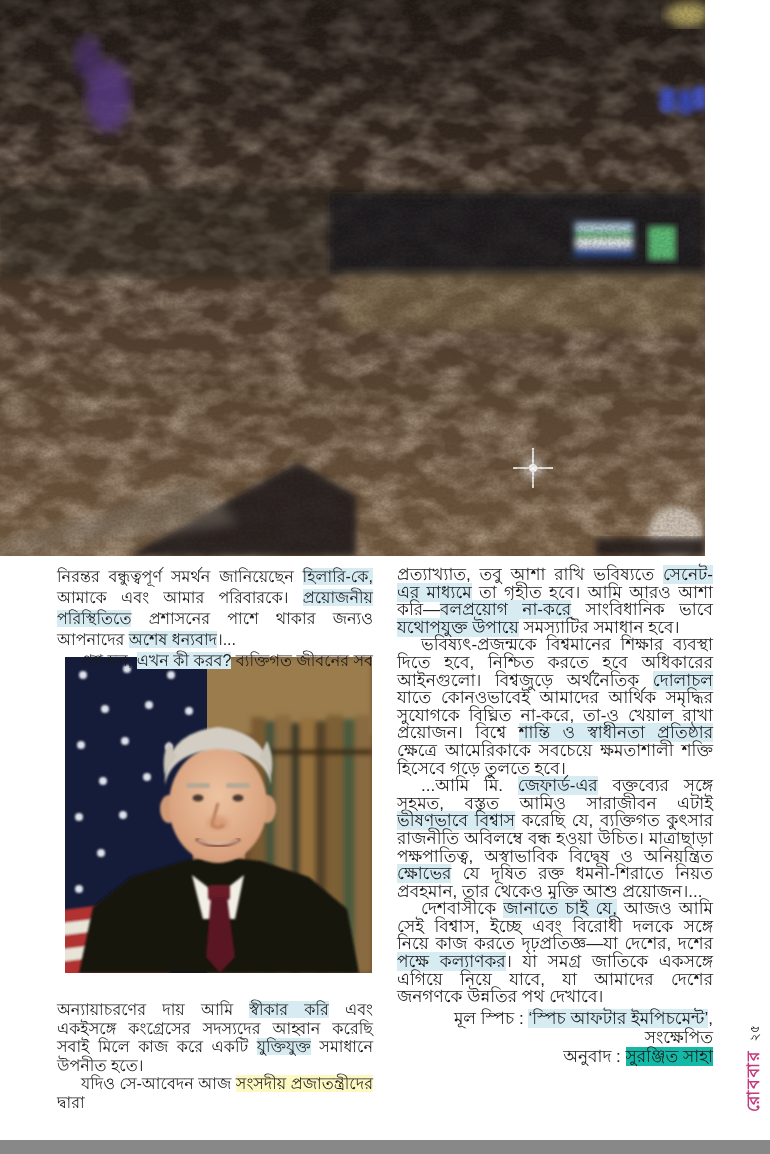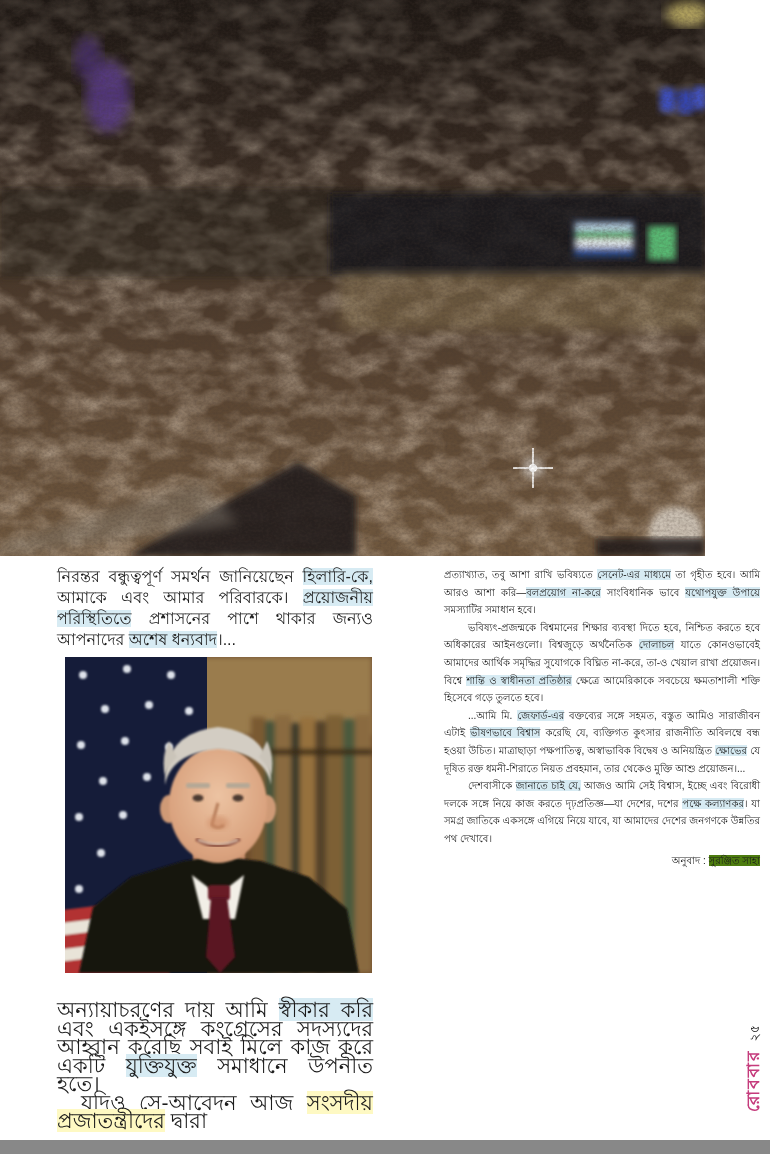--- a/index.html
+++ b/index.html
@@ -10,22 +10,22 @@
     color:#1c1c1c;
   }
   
   .photo{position:absolute;overflow:hidden;}
   #crowd-photo{left:0;top:0;width:705px;height:556px;}
   #clinton-photo{left:65px;top:657px;width:307px;height:316px;}
   .photo svg{display:block;width:100%;height:100%;}
   
   .textblock{position:absolute;text-align:justify;}
   #left-top   {left:57px; top:566px; width:316px; font-size:16px;   line-height:21px;}
-  #left-bottom{left:57px; top:1001px;width:316px; font-size:21px; line-height:18.5px;}
-  #right-col  {left:397px;top:566px; width:316px; font-size:10px;   line-height:17.6px;margin-left:47px;}
+  #left-bottom{left:57px; top:1001px;width:316px; font-size:16px; line-height:18.5px;}
+  #right-col  {left:397px;top:566px; width:316px; font-size:17px;   line-height:17.6px;}
   .para{margin:0;}
   .para.indent{text-indent:24px;}
   .hl{background:#d7ebf3;}
   #credits{margin-top:3px;text-align:right;}
   #credits .para{text-indent:0;line-height:19px;}
   
   #sidebar-vertical{
     position:absolute;left:740px;top:1112px;width:130px;height:22px;
     transform:rotate(-90deg);transform-origin:0 0;
     white-space:nowrap;letter-spacing:2px;
@@ -190,36 +190,38 @@
         <path d="M153,146 Q149,160 147,168 Q153,173 159,168" stroke="#b87f5c" stroke-width="3" fill="none" filter="url(#pb1)"></path>
         <path d="M131,182 Q153,196 175,182" stroke="#8f5544" stroke-width="3.5" fill="none" filter="url(#pb1)"></path>
         <path d="M133,183 Q153,191 173,183" stroke="#e8d5c2" stroke-width="2" fill="none" opacity="0.8" filter="url(#pb1)"></path>
         <ellipse cx="153" cy="166" rx="11" ry="7" fill="#cc8a64" opacity="0.55" filter="url(#pb2)"></ellipse>
       </g>
     </svg>
   </div>
 
   <div class="textblock" id="left-top">
       <p class="para"><span>নিরন্তর বন্ধুত্বপূর্ণ সমর্থন জানিয়েছেন </span><span class="hl" style="background: rgb(215, 235, 243);">হিলারি-কে,</span><span> আমাকে এবং আমার পরিবারকে। </span><span class="hl" style="background: rgb(215, 235, 243);">প্রয়োজনীয় পরিস্থিতিতে</span><span> প্রশাসনের পাশে থাকার জন্যও আপনাদের </span><span class="hl" style="background: rgb(215, 235, 243);">অশেষ ধন্যবাদ</span><span>।...</span></p>
+      <p class="para indent"><span>প্রশ্ন হল, </span><span class="hl" style="background: rgb(215, 235, 243);">এখন কী করব?</span><span> ব্যক্তিগত জীবনের সব</span></p>
     </div>
 
   <div class="textblock" id="left-bottom">
       <p class="para"><span>অন্যায়াচরণের দায় আমি </span><span class="hl" style="background: rgb(215, 235, 243);">স্বীকার করি</span><span> এবং একইসঙ্গে কংগ্রেসের সদস্যদের আহ্বান করেছি সবাই মিলে কাজ করে একটি </span><span class="hl" style="background: rgb(215, 235, 243);">যুক্তিযুক্ত</span><span> সমাধানে উপনীত হতে।</span></p>
       <p class="para indent"><span>যদিও সে-আবেদন আজ </span><span class="hl" style="background: #fef9c3;">সংসদীয় প্রজাতন্ত্রীদের</span><span> দ্বারা</span></p>
     </div>
 
   <div class="textblock" id="right-col">
     <div>
         <p class="para"><span>প্রত্যাখ্যাত, তবু আশা রাখি ভবিষ্যতে </span><span class="hl" style="background: rgb(215, 235, 243);">সেনেট-এর মাধ্যমে</span><span> তা গৃহীত হবে। আমি আরও আশা করি—</span><span class="hl" style="background: rgb(215, 235, 243);">বলপ্রয়োগ না-করে</span><span> সাংবিধানিক ভাবে </span><span class="hl" style="background: rgb(215, 235, 243);">যথোপযুক্ত উপায়ে</span><span> সমস্যাটির সমাধান হবে।</span></p>
         <p class="para indent"><span>ভবিষ্যৎ-প্রজন্মকে বিশ্বমানের শিক্ষার ব্যবস্থা দিতে হবে, নিশ্চিত করতে হবে অধিকারের আইনগুলো। বিশ্বজুড়ে অর্থনৈতিক </span><span class="hl" style="background: rgb(215, 235, 243);">দোলাচল</span><span> যাতে কোনওভাবেই আমাদের আর্থিক সমৃদ্ধির সুযোগকে বিঘ্নিত না-করে, তা-ও খেয়াল রাখা প্রয়োজন। বিশ্বে </span><span class="hl" style="background: rgb(215, 235, 243);">শান্তি ও স্বাধীনতা প্রতিষ্ঠার</span><span> ক্ষেত্রে আমেরিকাকে সবচেয়ে ক্ষমতাশালী শক্তি হিসেবে গড়ে তুলতে হবে।</span></p>
         <p class="para indent"><span>...আমি মি. </span><span class="hl" style="background: rgb(215, 235, 243);">জেফার্ড-এর</span><span> বক্তব্যের সঙ্গে সহমত, বস্তুত আমিও সারাজীবন এটাই </span><span class="hl" style="background: rgb(215, 235, 243);">ভীষণভাবে বিশ্বাস</span><span> করেছি যে, ব্যক্তিগত কুৎসার রাজনীতি অবিলম্বে বন্ধ হওয়া উচিত। মাত্রাছাড়া পক্ষপাতিত্ব, অস্বাভাবিক বিদ্বেষ ও অনিয়ন্ত্রিত </span><span class="hl" style="background: rgb(215, 235, 243);">ক্ষোভের</span><span> যে দূষিত রক্ত ধমনী-শিরাতে নিয়ত প্রবহমান, তার থেকেও মুক্তি আশু প্রয়োজন।...</span></p>
         <p class="para indent"><span>দেশবাসীকে </span><span class="hl" style="background: rgb(215, 235, 243);">জানাতে চাই যে,</span><span> আজও আমি সেই বিশ্বাস, ইচ্ছে এবং বিরোধী দলকে সঙ্গে নিয়ে কাজ করতে দৃঢ়প্রতিজ্ঞ—যা দেশের, দশের </span><span class="hl" style="background: rgb(215, 235, 243);">পক্ষে কল্যাণকর</span><span>। যা সমগ্র জাতিকে একসঙ্গে এগিয়ে নিয়ে যাবে, যা আমাদের দেশের জনগণকে উন্নতির পথ দেখাবে।</span></p>
       </div>
     <div id="credits">
-        <p class="para"><span>অনুবাদ : </span><span class="hl" style="background: #4d7c0f;">সুরঞ্জিত সাহা</span></p>
+        <p class="para"><span>মূল স্পিচ : </span><span class="hl" style="background: rgb(215, 235, 243);">‘স্পিচ আফটার ইমপিচমেন্ট’</span><span>, সংক্ষেপিত</span></p>
+        <p class="para"><span>অনুবাদ : </span><span class="hl" style="background: #14b8a6;">সুরঞ্জিত সাহা</span></p>
       </div>
   </div>
 
   <div id="sidebar-vertical">
     <span id="magazine-name" style="color: rgb(197, 59, 124);">রোববার</span><span id="page-number">২৫</span>
   </div>
 
 </div>
 
 </body></html>

